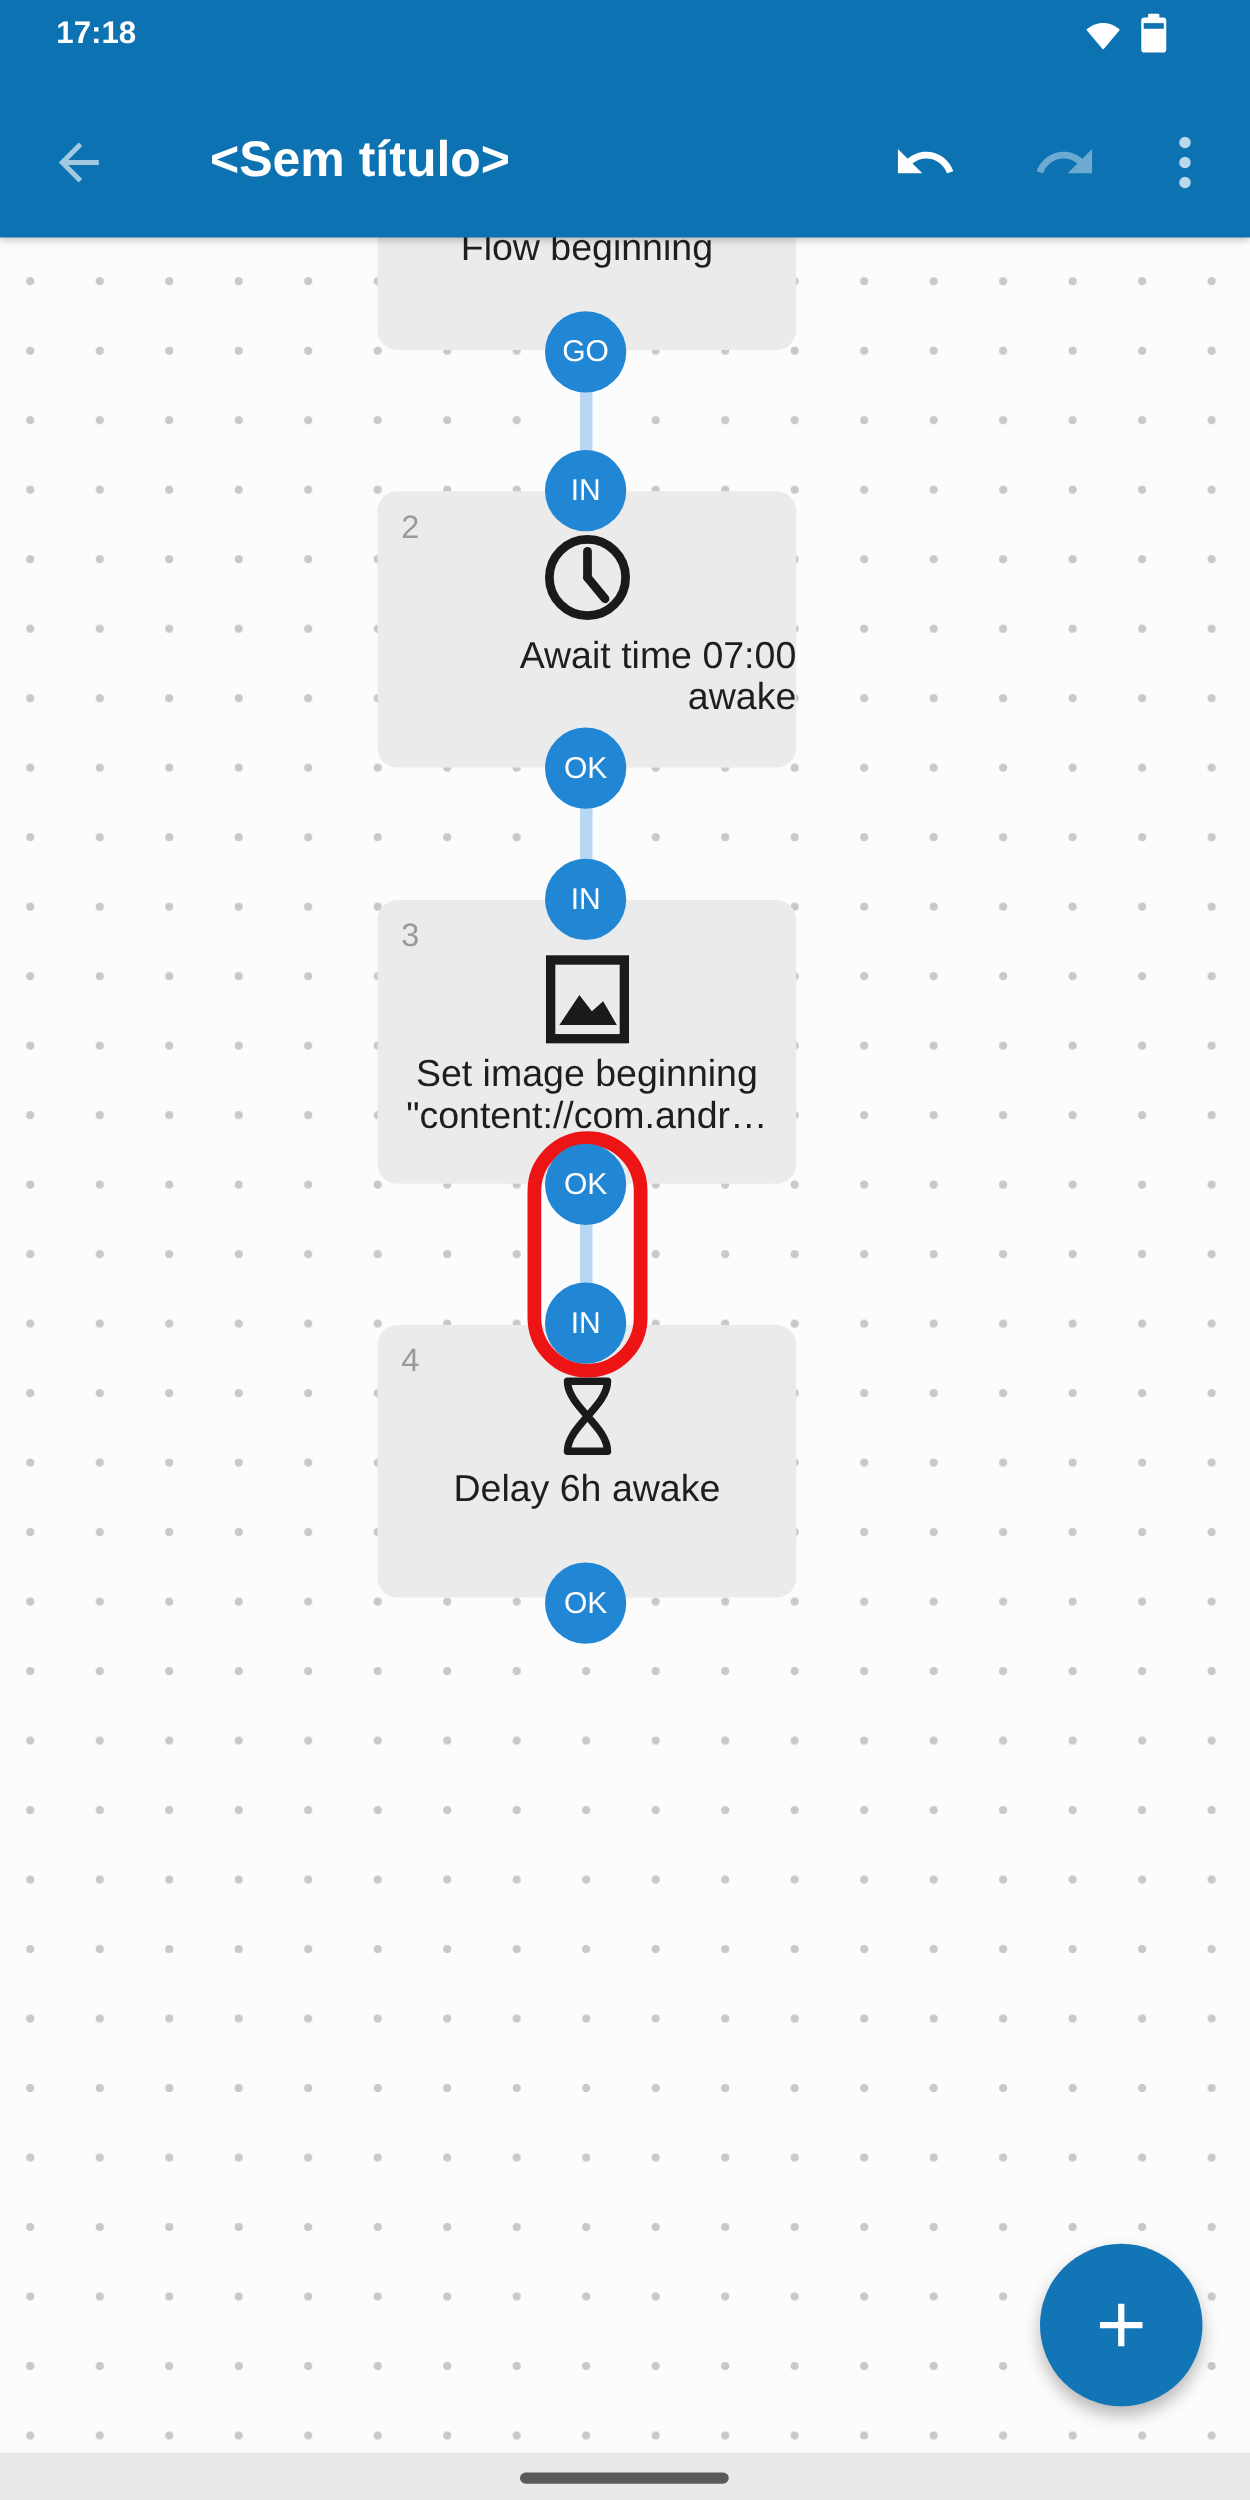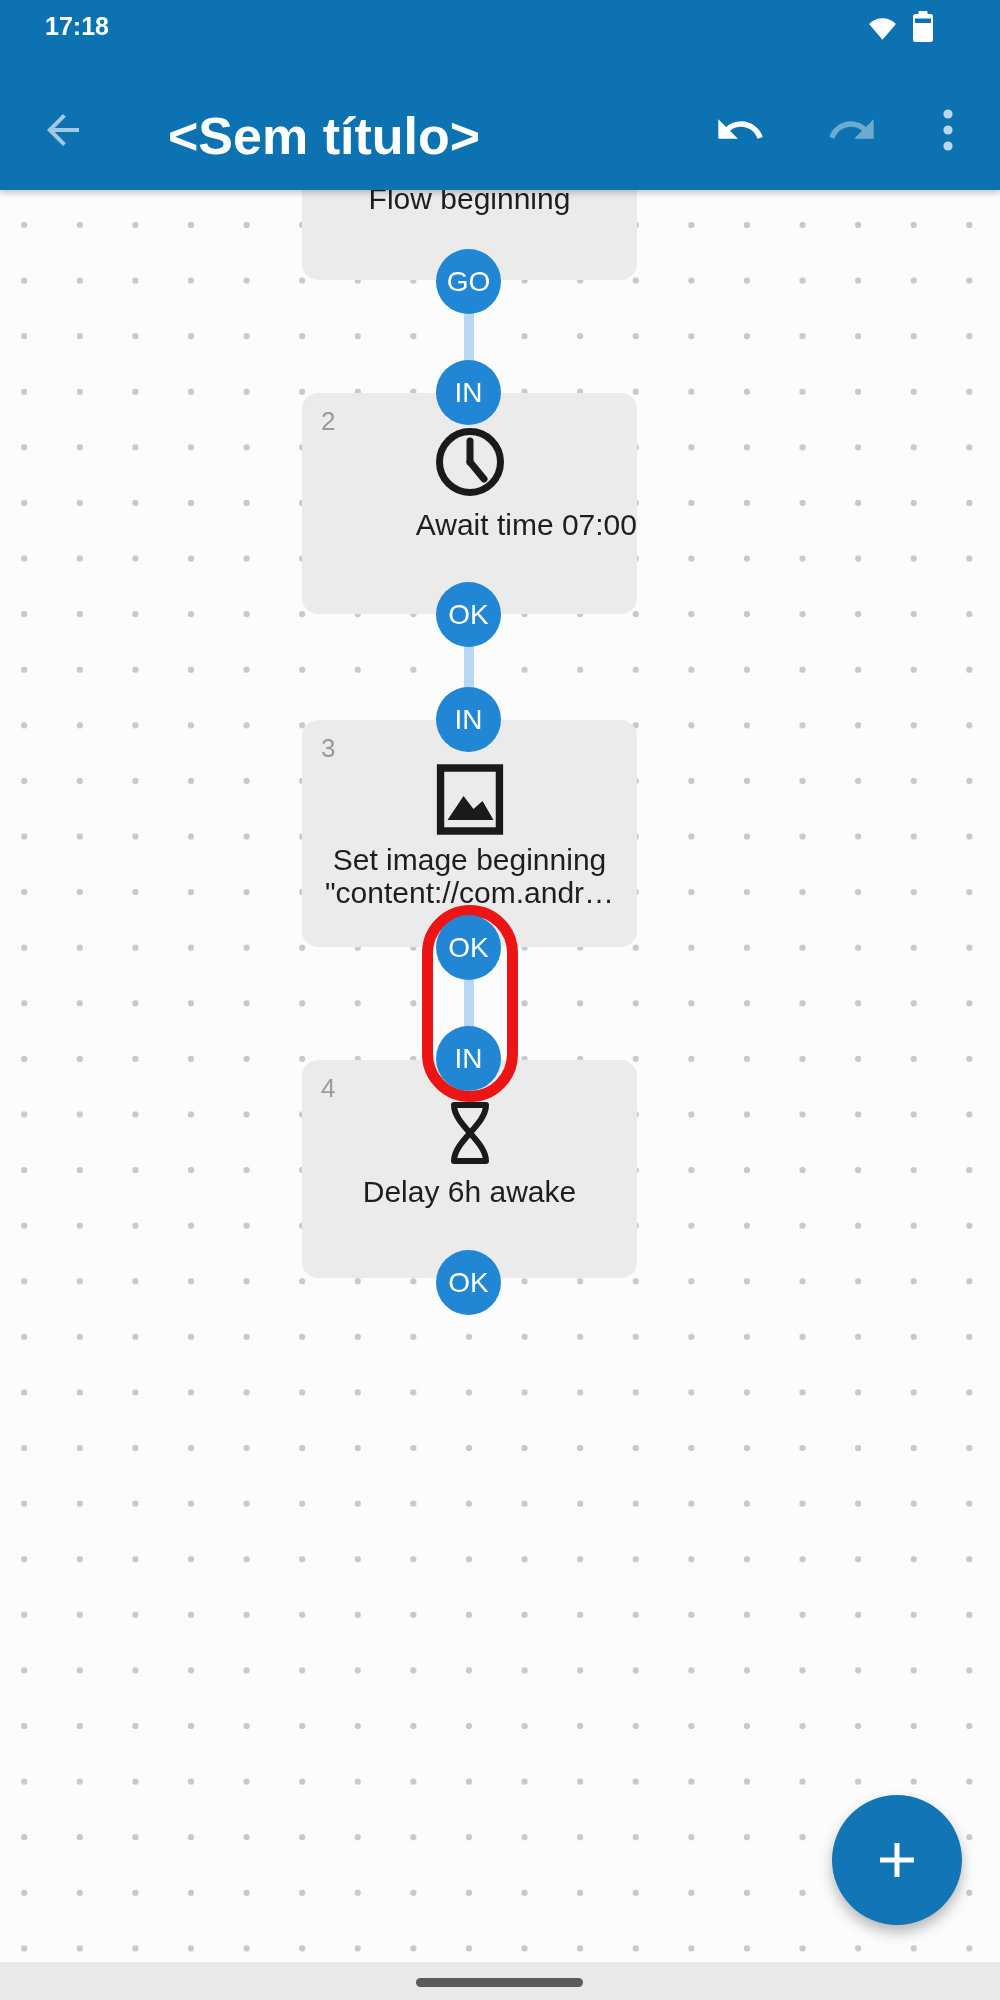--- a/index.html
+++ b/index.html
@@ -11,29 +11,29 @@
     background-image:radial-gradient(#c9c9c9 3.2px, transparent 3.5px);
     background-size:55.6px 55.6px;background-position:-3.6px -25.2px;padding-left:12px;}
   .block{position:absolute;left:302px;width:335px;background:#ebebeb;border-radius:16px;z-index:1;}
   .num{position:absolute;left:19px;top:13px;font-size:26px;color:#9a9a9a;}
   .bicon{position:absolute;left:50%;transform:translateX(-50%);}
   .btext{position:absolute;left:0;right:0;text-align:center;font-size:30px;line-height:33px;color:#1e1e1e;}
   .link{position:absolute;left:464px;width:10px;background:#b7d7f3;z-index:2;}
   .ring{position:absolute;left:422px;top:905px;width:96px;height:197px;box-sizing:border-box;
     border:11px solid #ec1414;border-radius:48px;z-index:3;}
   .port{position:absolute;left:436px;width:65px;height:65px;border-radius:50%;background:#2186d3;
-    color:#fff;font-size:28px;font-weight:500;display:flex;align-items:center;justify-content:center;z-index:4;}
+    color:#fff;font-size:24px;font-weight:500;display:flex;align-items:center;justify-content:center;z-index:4;}
 
   
   .appbar{position:absolute;left:0;top:0;width:1000px;height:190px;background:#0d72b2;z-index:10;
     box-shadow:0 3px 6px rgba(0,0,0,0.22);}
   .time{position:absolute;left:45px;top:12px;font-size:25px;font-weight:700;color:#fff;}
   .sicon{position:absolute;top:12px;}
   .toolbar-btn{position:absolute;background:none;border:none;padding:0;cursor:pointer;}
-  .title{position:absolute;left:168px;top:106px;font-size:52px;font-weight:700;color:#fff;white-space:nowrap;}
+  .title{position:absolute;left:168px;top:106px;font-size:40px;font-weight:700;color:#fff;white-space:nowrap;}
 
   
   .fab{position:absolute;left:832px;top:1795px;width:130px;height:130px;border-radius:50%;background:#1276b6;
     z-index:6;box-shadow:0 7px 14px rgba(0,0,0,0.28);display:flex;align-items:center;justify-content:center;border:none;}
   .navbar{position:absolute;left:0;top:1962px;width:1000px;height:38px;background:#e9e9e9;z-index:7;}
   .handle{position:absolute;left:416px;top:16px;width:167px;height:9px;border-radius:5px;background:#5a5a5a;}
 </style>
 </head>
 <body>
 
@@ -53,20 +53,21 @@
 
     <div class="block" style="top:393px;height:221px;">
       <span class="num">2</span>
       <svg class="bicon" style="top:31px;" width="76" height="76" viewBox="0 0 76 76">
         <circle cx="38" cy="38" r="30.5" fill="none" stroke="#1a1a1a" stroke-width="7"></circle>
         <line x1="38" y1="38" x2="38" y2="17" stroke="#1a1a1a" stroke-width="7" stroke-linecap="round"></line>
         <line x1="38" y1="38" x2="52" y2="55" stroke="#1a1a1a" stroke-width="7" stroke-linecap="round"></line>
       </svg>
       <div class="btext" style="top:115px;text-align:right;">
         <div>Await time 07:00</div>
+        <div>awake</div>
       </div>
     </div>
 
     <div class="link" style="top:615px;height:105px;"></div>
     <div class="port" style="top:582px;">OK</div>
     <div class="port" style="top:687px;">IN</div>
 
     <div class="block" style="top:720px;height:227px;">
       <span class="num">3</span>
       <svg class="bicon" style="top:44px;" width="67" height="71" viewBox="0 0 67 71">

